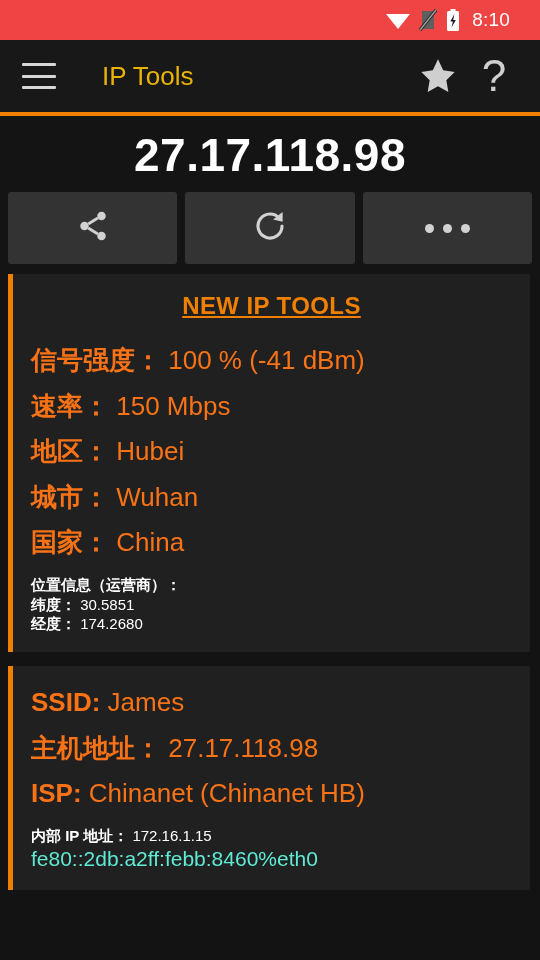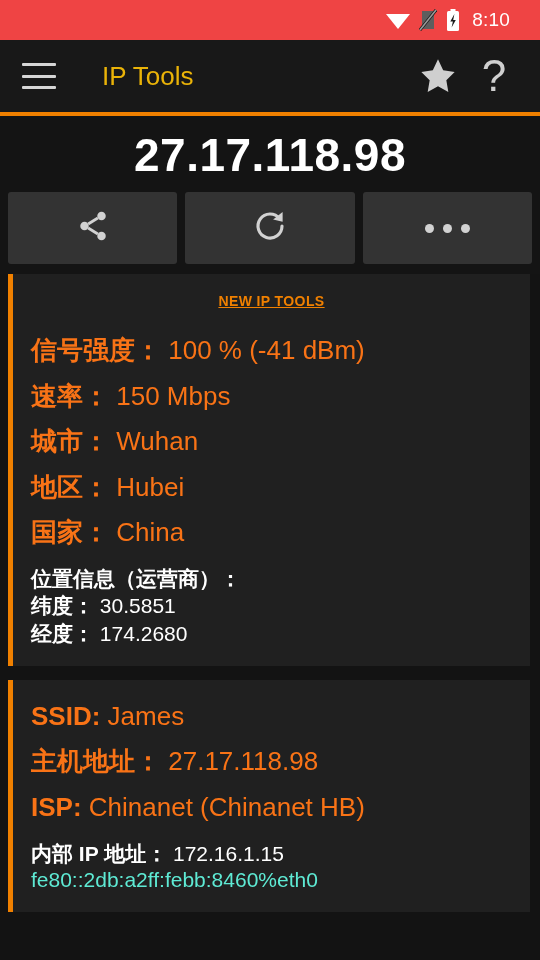--- a/index.html
+++ b/index.html
@@ -68,35 +68,35 @@
     background:#202020;
     border-left:5px solid #f08000;
     margin:0 10px 0 8px;
     padding:14px 0 16px 18px;
     position:relative;
   }
   .card + .card{ margin-top:14px; }
 
   .link-row{ text-align:center; padding:4px 0 18px; padding-right:18px; }
   .new-link{
-    color:#f08000; font-size:14px; font-weight:bold;
+    color:#f08000; font-size:24px; font-weight:bold;
     text-decoration:underline; letter-spacing:.4px; cursor:pointer;
     font-family:"Liberation Sans",sans-serif;
   }
 
   .row{
     color:#f97316; font-size:26px; line-height:1.06;
     padding:9px 0; display:block;
   }
   .row .lbl{ font-weight:bold; }
   .row .val{ font-weight:normal; }
 
   .row-block{ padding:9px 0 2px; }
   .sub{
-    color:#ffffff; font-size:21px; line-height:1.32; display:block;
+    color:#ffffff; font-size:15px; line-height:1.32; display:block;
   }
   .sub .lbl{ font-weight:bold; }
   .sub .val{ font-weight:normal; }
 
   .mono-wrap{ display:block; }
   .ipv6{
     color:#5eead4; font-size:21px; font-weight:normal; display:block;
     line-height:1.25;
   }
 </style>
@@ -186,28 +186,28 @@
 
     <div class="row">
       <span class="lbl">信号强度：</span>
       <span class="val">100 % (-41 dBm)</span>
     </div>
     <div class="row">
       <span class="lbl">速率：</span>
       <span class="val">150 Mbps</span>
     </div>
     <div class="row">
+      <span class="lbl">地区：</span>
+      <span class="val">Hubei</span>
+    </div>
+    <div class="row">
       <span class="lbl">城市：</span>
       <span class="val">Wuhan</span>
     </div>
     <div class="row">
-      <span class="lbl">地区：</span>
-      <span class="val">Hubei</span>
-    </div>
-    <div class="row">
       <span class="lbl">国家：</span>
       <span class="val">China</span>
     </div>
 
     <div class="row-block">
       <span class="sub">
         <span class="lbl">位置信息（运营商）：</span>
       </span>
       <span class="sub">
         <span class="lbl">纬度：</span>

